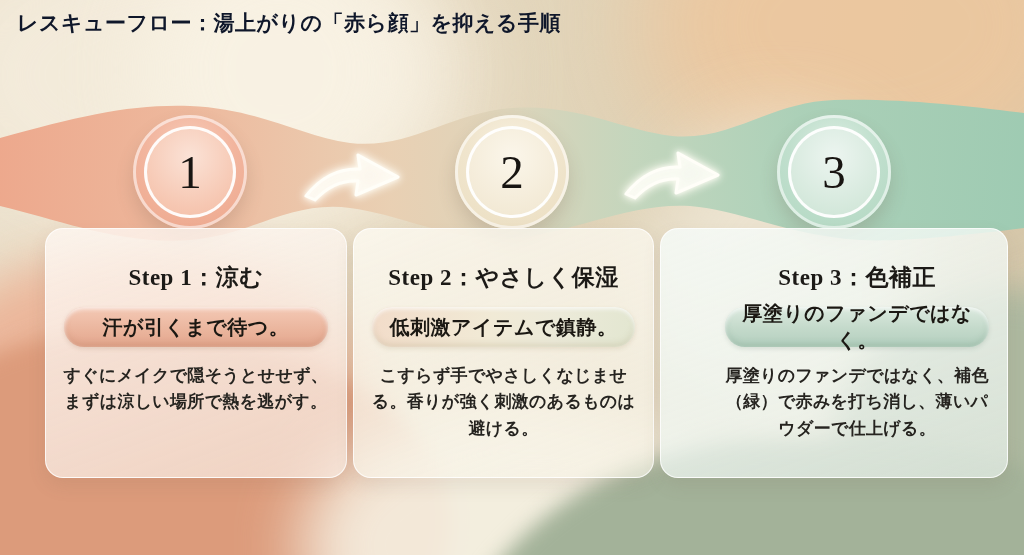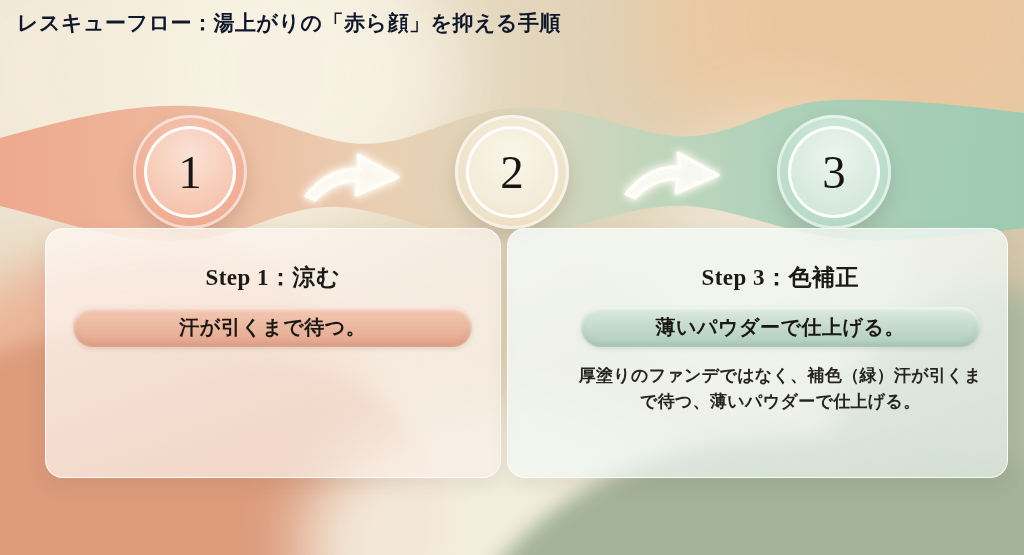--- a/index.html
+++ b/index.html
@@ -135,22 +135,28 @@
 </svg>
 <svg class="abs flow-arrow arrow2" width="105" height="72" viewBox="0 0 105 72">
   <path d="M8 56 C 22 38, 40 28, 62 29 L 60 15 L 100 37 L 58 55 L 60 41 C 44 40, 30 46, 17 60 Z" fill="rgba(255,255,252,0.42)" stroke="#fffef8" stroke-width="3" stroke-linejoin="round"></path>
 </svg>
 
 <div class="abs cards">
 
   <div class="card card1">
     <div class="step-heading">Step 1：涼む</div>
     <div class="step-badge badge1">汗が引くまで待つ。</div>
+    <div class="step-body">すぐにメイクで隠そうとせせず、まずは涼しい場所で熱を逃がす。</div>
   </div>
 
+  <div class="card card2">
+    <div class="step-heading">Step 2：やさしく保湿</div>
+    <div class="step-badge badge2">低刺激アイテムで鎮静。</div>
+    <div class="step-body">こすらず手でやさしくなじませる。香りが強く刺激のあるものは避ける。</div>
+  </div>
 
   <div class="card card3">
     <div class="step-heading">Step 3：色補正</div>
-    <div class="step-badge badge3">薄いパウダーで仕上げる。</div>
-    <div class="step-body">厚塗りのファンデではなく、補色（緑）汗が引くまで待つ、薄いパウダーで仕上げる。</div>
+    <div class="step-badge badge3">厚塗りのファンデではなく。</div>
+    <div class="step-body">厚塗りのファンデではなく、補色（緑）で赤みを打ち消し、薄いパウダーで仕上げる。</div>
   </div>
 
 </div>
 
 </body></html>

